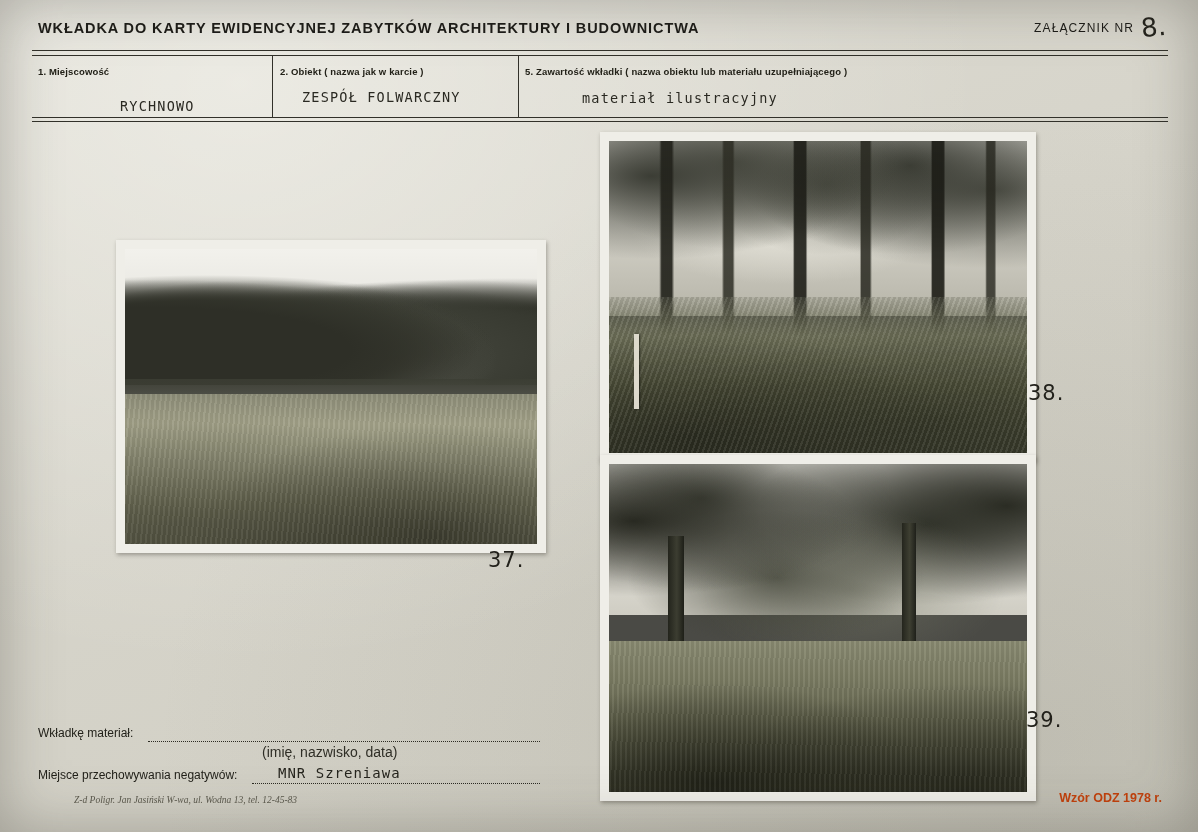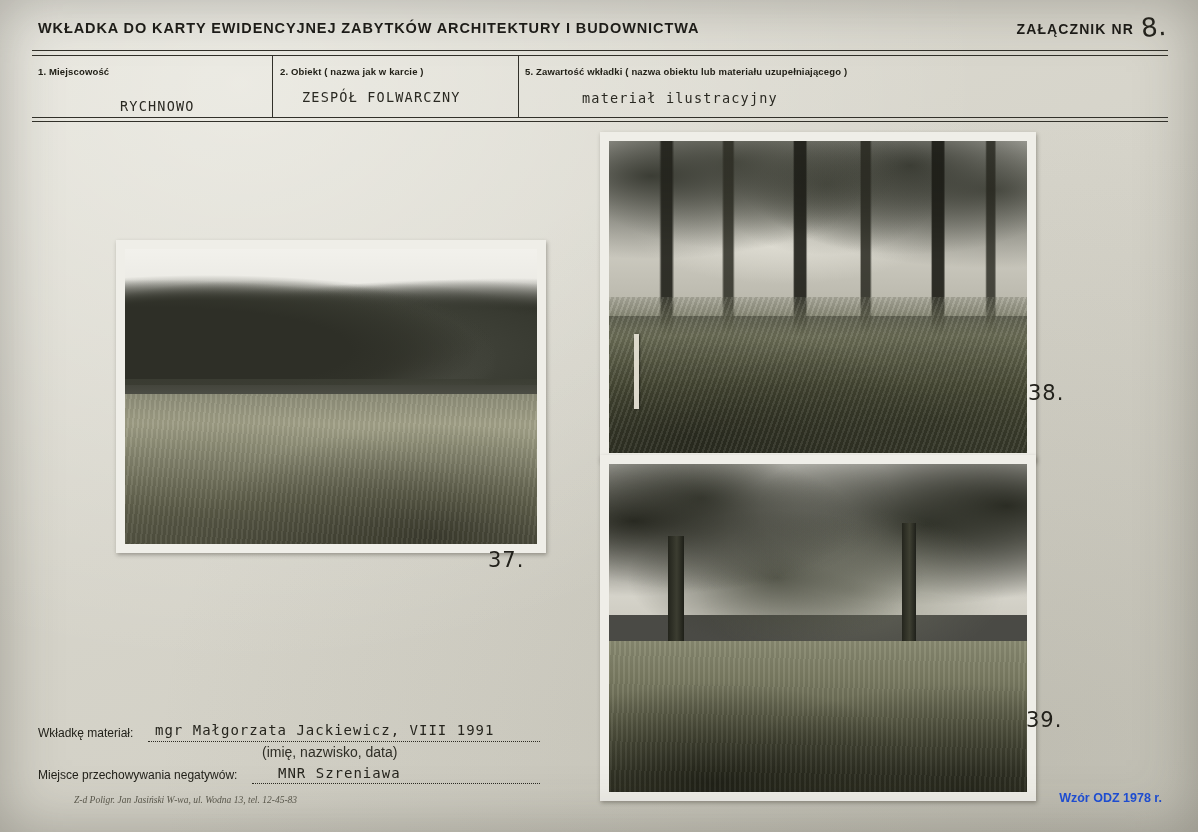--- a/index.html
+++ b/index.html
@@ -40,23 +40,23 @@
     top: 20px;
     font-size: 14.5px;
     letter-spacing: 0.9px;
     font-weight: 600;
     white-space: nowrap;
   }
   .hdr-annex {
     position: absolute;
     right: 64px;
     top: 21px;
-    font-size: 14px;
+    font-size: 12px;
     letter-spacing: 1.1px;
-    font-weight: 700;
+    font-weight: 400;
     white-space: nowrap;
   }
   .hdr-annex-num {
     position: absolute;
     right: 32px;
     top: 12px;
     font-family: "DejaVu Sans", sans-serif;
     font-size: 26px;
     color: #23221c;
     transform: rotate(-6deg);
@@ -279,21 +279,21 @@
     color: #5a584c;
     white-space: nowrap;
     margin-left: 36px;
   }
   .ft-wzor {
     position: absolute;
     right: 36px;
     top: 791px;
     font-size: 12.5px;
     font-weight: 700;
-    color: #1d4ed8;
+    color: #c2410c;
     white-space: nowrap;
   }
 </style>
 </head>
 <body>
 
 <div class="page">
   <div class="paper-tone"></div>
 
   <div class="hdr-title">WKŁADKA DO KARTY EWIDENCYJNEJ ZABYTKÓW ARCHITEKTURY I BUDOWNICTWA</div>
@@ -342,21 +342,20 @@
       <div class="canopy"></div>
       <div class="trunkL"></div>
       <div class="trunkR"></div>
       <div class="lawn"></div>
     </div>
   </div>
   <div class="caption" style="left:1026px; top:708px;">39.</div>
 
   <div class="ft-label" style="left:38px; top:726px;">Wkładkę materiał:</div>
   <div class="ft-dots" style="left:148px; top:740px; width:392px;"></div>
-  <div class="ft-value" style="left:155px; top:722px;">mgr Małgorzata Jackiewicz, VIII 1991</div>
   <div class="ft-sub" style="left:262px; top:744px;">(imię, nazwisko, data)</div>
 
   <div class="ft-label" style="left:38px; top:768px;">Miejsce przechowywania negatywów:</div>
   <div class="ft-dots" style="left:252px; top:782px; width:288px;"></div>
   <div class="ft-value" style="left:278px; top:765px;">MNR Szreniawa</div>
 
   <div class="ft-print">Z-d Poligr. Jan Jasiński W-wa, ul. Wodna 13, tel. 12-45-83</div>
   <div class="ft-wzor">Wzór ODZ 1978 r.</div>
 
   <div class="edge-dark"></div>

